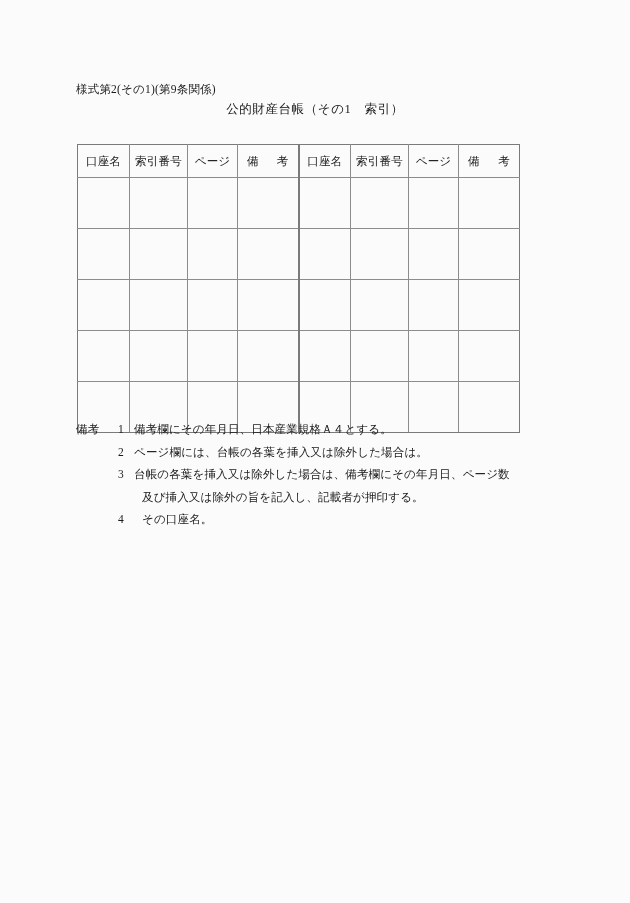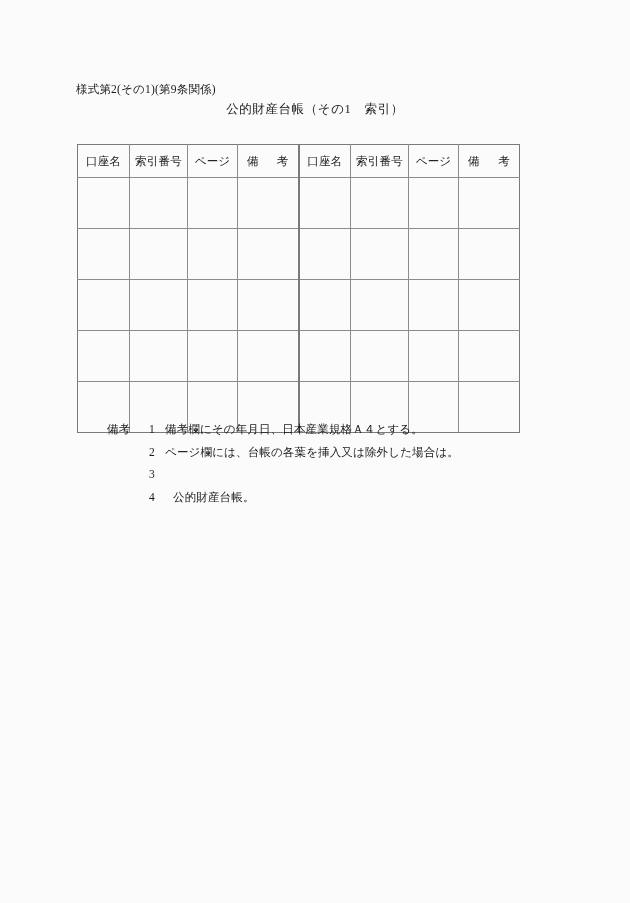--- a/index.html
+++ b/index.html
@@ -122,21 +122,20 @@
   }
   .remarks-row {
     display: flex;
     align-items: flex-start;
   }
   .remarks-label {
     width: 42px;
     flex: 0 0 42px;
     white-space: nowrap;
     letter-spacing: 0.2px;
-    margin-left: 31px;
   }
   .remarks-list {
     flex: 1 1 auto;
   }
   .note-item {
     display: flex;
     align-items: flex-start;
   }
   .note-num {
     width: 16px;
@@ -269,23 +268,23 @@
           <div class="note-item">
             <div class="note-num">1</div>
             <div class="note-body"><span>備考欄にその年月日、日本産業規格Ａ４とする。</span></div>
           </div>
           <div class="note-item">
             <div class="note-num">2</div>
             <div class="note-body"><span>ページ欄には、台帳の各葉を挿入又は除外した場合は。</span></div>
           </div>
           <div class="note-item">
             <div class="note-num">3</div>
-            <div class="note-body"></div>
+            <div class="note-body"><span>台帳の各葉を挿入又は除外した場合は、備考欄にその年月日、ページ数</span><span class="note-line-2">及び挿入又は除外の旨を記入し、記載者が押印する。</span></div>
           </div>
           <div class="note-item">
             <div class="note-num">4</div>
-            <div class="note-body"><span class="note-line-2">公的財産台帳。</span></div>
+            <div class="note-body"><span class="note-line-2">その口座名。</span></div>
           </div>
         </div>
     </div>
   </div>
 
 </div>
 
 </body></html>

